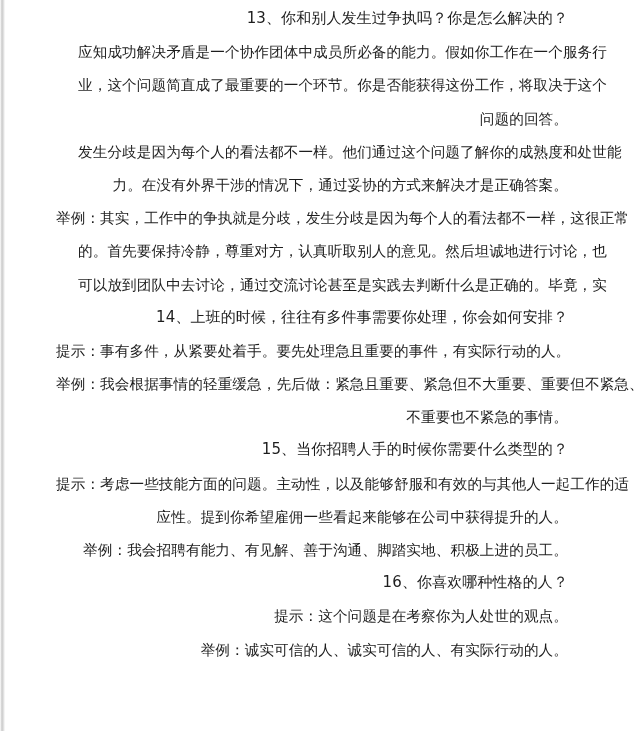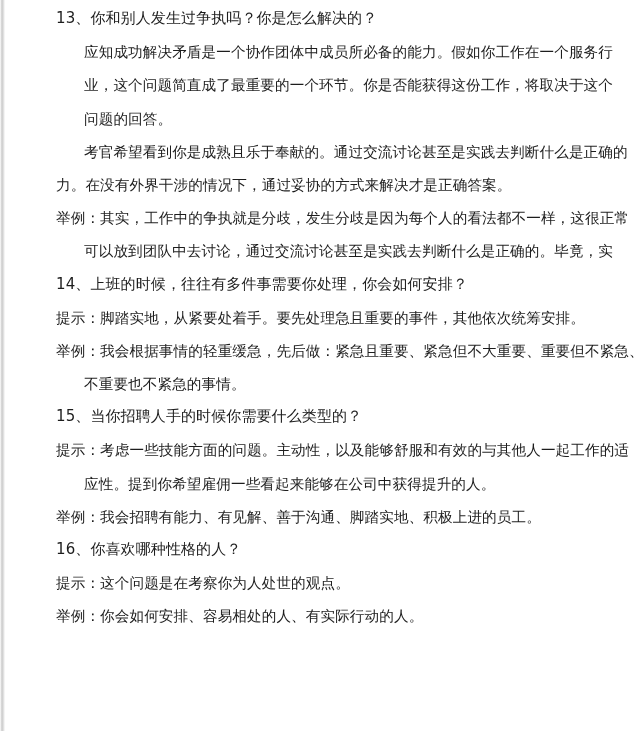--- a/index.html
+++ b/index.html
@@ -24,20 +24,21 @@
     background: linear-gradient(to right, #ffffff 0%, #c9c9c9 40%, #e9e9e9 80%, #ffffff 100%);
   }
   .page {
     position: absolute;
     left: 0;
     top: 0;
     width: 638px;
     height: 731px;
     padding: 0;
     box-sizing: border-box;
+    text-align: right;
   }
   .doc-body {
     position: absolute;
     left: 56px;
     top: 2px;
     width: 512px;
   }
   .line {
     height: 33.2px;
     line-height: 33.2px;
@@ -50,45 +51,46 @@
   
   .line.q {
     font-size: 15px;
   }
   
   .line.lead {
     margin-left: 0px;
   }
   
   .line.cont {
-    margin-left: 28px;
+    margin-left: 22px;
   }
   
   .line.cont-sm {
   }
 </style>
 </head>
 <body>
 
 <div class="page">
   <div class="page-edge-left"></div>
   <div class="doc-body" id="doc-body">
       <div class="line q">13、你和别人发生过争执吗？你是怎么解决的？</div>
       <div class="line cont">应知成功解决矛盾是一个协作团体中成员所必备的能力。假如你工作在一个服务行</div>
       <div class="line cont">业，这个问题简直成了最重要的一个环节。你是否能获得这份工作，将取决于这个</div>
       <div class="line cont">问题的回答。</div>
-      <div class="line cont">考官希望看到你是成熟且乐于奉献的。通过交流讨论甚至是实践去判断什么是正确的</div>
+      <div class="line cont">发生分歧是因为每个人的看法都不一样。他们通过这个问题了解你的成熟度和处世能</div>
       <div class="line cont-sm">力。在没有外界干涉的情况下，通过妥协的方式来解决才是正确答案。</div>
       <div class="line lead">举例：其实，工作中的争执就是分歧，发生分歧是因为每个人的看法都不一样，这很正常</div>
+      <div class="line cont">的。首先要保持冷静，尊重对方，认真听取别人的意见。然后坦诚地进行讨论，也</div>
       <div class="line cont">可以放到团队中去讨论，通过交流讨论甚至是实践去判断什么是正确的。毕竟，实</div>
       <div class="line q">14、上班的时候，往往有多件事需要你处理，你会如何安排？</div>
-      <div class="line lead">提示：脚踏实地，从紧要处着手。要先处理急且重要的事件，其他依次统筹安排。</div>
+      <div class="line lead">提示：事有多件，从紧要处着手。要先处理急且重要的事件，有实际行动的人。</div>
       <div class="line lead">举例：我会根据事情的轻重缓急，先后做：紧急且重要、紧急但不大重要、重要但不紧急、</div>
       <div class="line cont">不重要也不紧急的事情。</div>
       <div class="line q">15、当你招聘人手的时候你需要什么类型的？</div>
       <div class="line lead">提示：考虑一些技能方面的问题。主动性，以及能够舒服和有效的与其他人一起工作的适</div>
       <div class="line cont">应性。提到你希望雇佣一些看起来能够在公司中获得提升的人。</div>
       <div class="line lead">举例：我会招聘有能力、有见解、善于沟通、脚踏实地、积极上进的员工。</div>
       <div class="line q">16、你喜欢哪种性格的人？</div>
       <div class="line lead">提示：这个问题是在考察你为人处世的观点。</div>
-      <div class="line lead">举例：你会如何安排、容易相处的人、有实际行动的人。</div>
+      <div class="line lead">举例：诚实可信的人、诚实可信的人、有实际行动的人。</div>
     </div>
 </div>
 
 </body></html>

